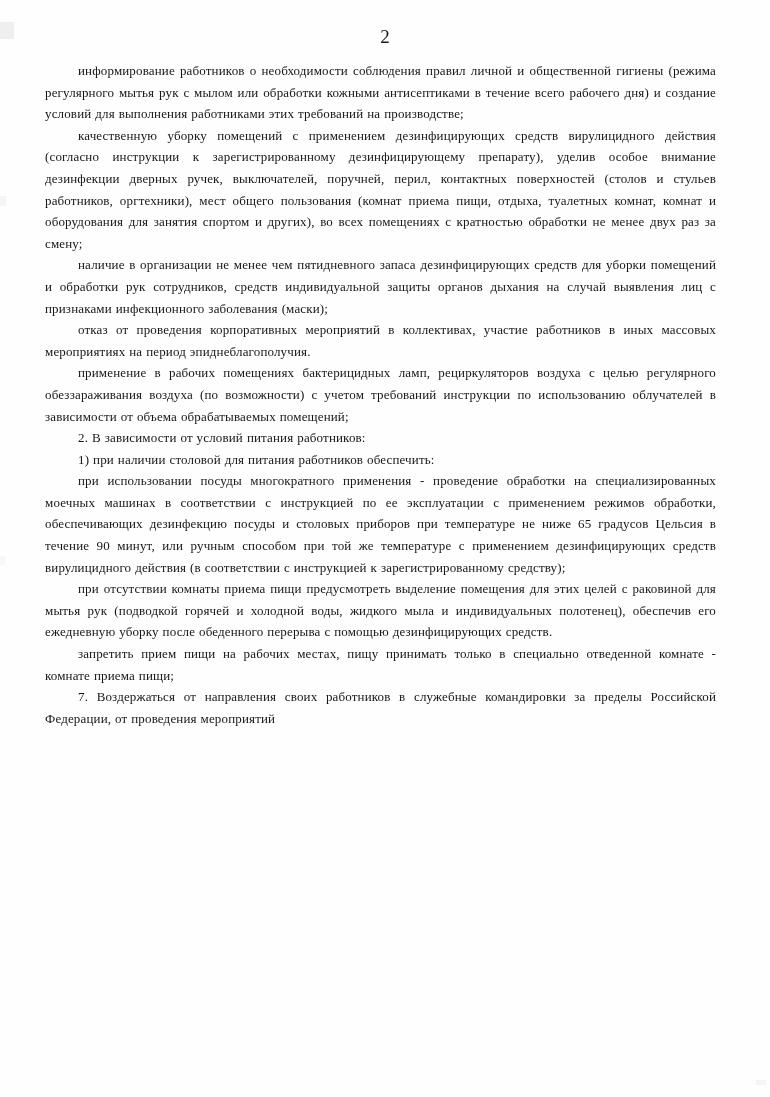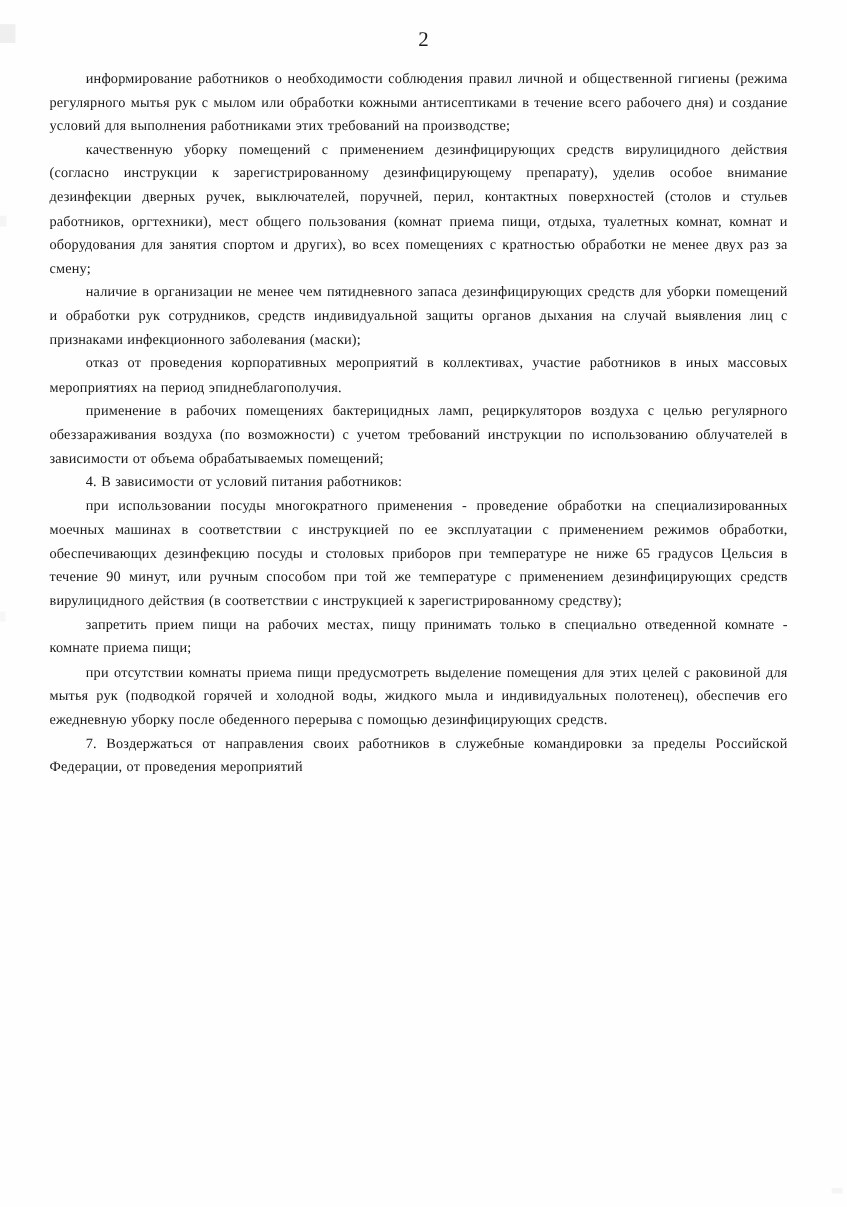--- a/index.html
+++ b/index.html
@@ -65,20 +65,21 @@
   <div class="artifact a4"></div>
 
   <p class="page-number">2</p>
 
   <div class="content">
     <p>информирование работников о необходимости соблюдения правил личной и общественной гигиены (режима регулярного мытья рук с мылом или обработки кожными антисептиками в течение всего рабочего дня) и создание условий для выполнения работниками этих требований на производстве;</p>
     <p>качественную уборку помещений с применением дезинфицирующих средств вирулицидного действия (согласно инструкции к зарегистрированному дезинфицирующему препарату), уделив особое внимание дезинфекции дверных ручек, выключателей, поручней, перил, контактных поверхностей (столов и стульев работников, оргтехники), мест общего пользования (комнат приема пищи, отдыха, туалетных комнат, комнат и оборудования для занятия спортом и других), во всех помещениях с кратностью обработки не менее двух раз за смену;</p>
     <p>наличие в организации не менее чем пятидневного запаса дезинфицирующих средств для уборки помещений и обработки рук сотрудников, средств индивидуальной защиты органов дыхания на случай выявления лиц с признаками инфекционного заболевания (маски);</p>
     <p>отказ от проведения корпоративных мероприятий в коллективах, участие работников в иных массовых мероприятиях на период эпиднеблагополучия.</p>
     <p>применение в рабочих помещениях бактерицидных ламп, рециркуляторов воздуха с целью регулярного обеззараживания воздуха (по возможности) с учетом требований инструкции по использованию облучателей в зависимости от объема обрабатываемых помещений;</p>
-    <p>4. В зависимости от условий питания работников:</p>
+    <p>2. В зависимости от условий питания работников:</p>
+    <p>1) при наличии столовой для питания работников обеспечить:</p>
     <p>при использовании посуды многократного применения - проведение обработки на специализированных моечных машинах в соответствии с инструкцией по ее эксплуатации с применением режимов обработки, обеспечивающих дезинфекцию посуды и столовых приборов при температуре не ниже 65 градусов Цельсия в течение 90 минут, или ручным способом при той же температуре с применением дезинфицирующих средств вирулицидного действия (в соответствии с инструкцией к зарегистрированному средству);</p>
+    <p>при отсутствии комнаты приема пищи предусмотреть выделение помещения для этих целей с раковиной для мытья рук (подводкой горячей и холодной воды, жидкого мыла и индивидуальных полотенец), обеспечив его ежедневную уборку после обеденного перерыва с помощью дезинфицирующих средств.</p>
     <p>запретить прием пищи на рабочих местах, пищу принимать только в специально отведенной комнате - комнате приема пищи;</p>
-    <p>при отсутствии комнаты приема пищи предусмотреть выделение помещения для этих целей с раковиной для мытья рук (подводкой горячей и холодной воды, жидкого мыла и индивидуальных полотенец), обеспечив его ежедневную уборку после обеденного перерыва с помощью дезинфицирующих средств.</p>
     <p>7. Воздержаться от направления своих работников в служебные командировки за пределы Российской Федерации, от проведения мероприятий</p>
   </div>
 
 </div>
 
 </body></html>

